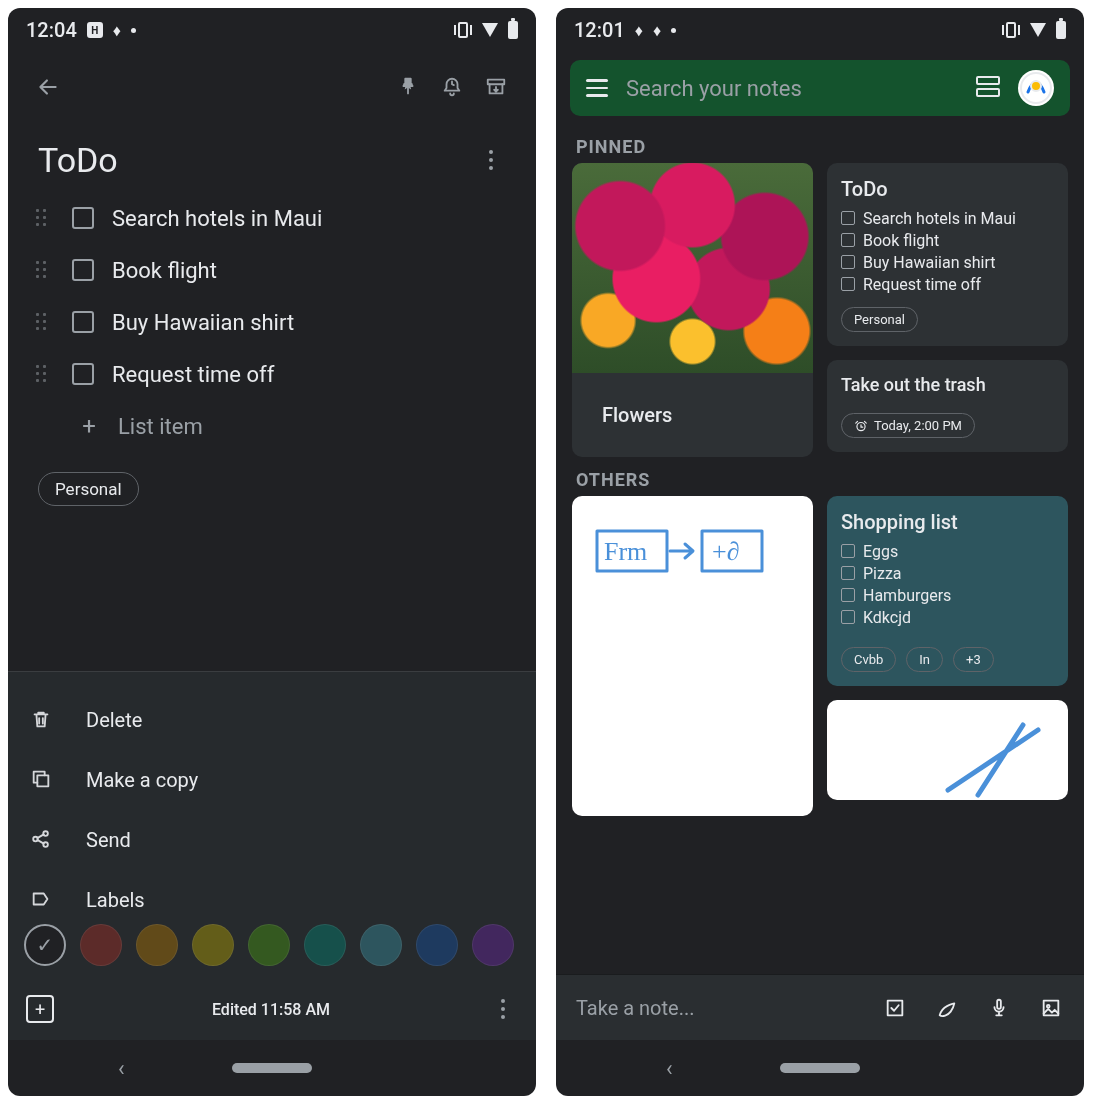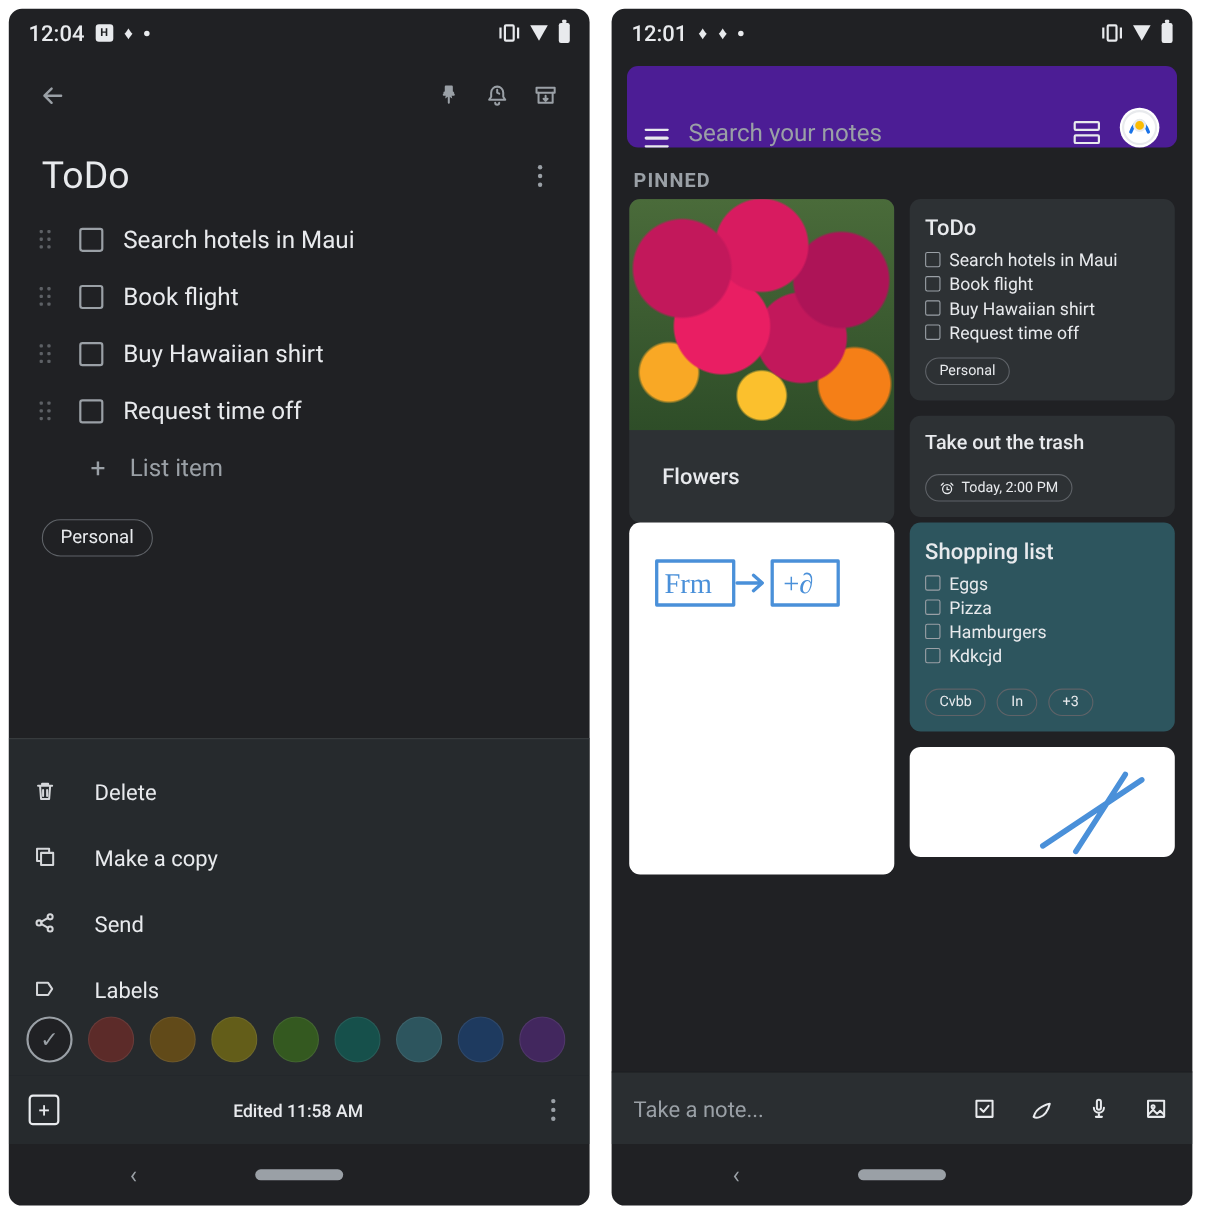--- a/index.html
+++ b/index.html
@@ -76,21 +76,21 @@
   .check-mark { color:#9aa0a6; font-size:20px; }
 
   .edit-bar { display:flex; align-items:center; height:62px; padding:0 18px; background:#262a2d;}
   .edit-bar .plus-box { width:28px; height:28px; border:2px solid #e8eaed; border-radius:4px; display:flex; align-items:center; justify-content:center; font-size:18px;}
   .edit-bar .edited { flex:1; text-align:center; font-size:16px; color:#e8eaed; font-weight:500;}
   .nav-bar { height:56px; display:flex; align-items:center; justify-content:center; position:relative;}
   .nav-bar .pill { width:80px; height:10px; background:#9aa0a6; border-radius:6px;}
   .nav-bar .back-caret { position:absolute; left:110px; font-size:22px; color:#9aa0a6;}
 
   
-  .search-row { height:74px; margin:8px 14px; background:#4c1d95; border-radius:10px; display:flex; align-items:flex-end; padding:0 16px; gap:18px; }
+  .search-row { height:56px; margin:8px 14px; background:#14532d; border-radius:10px; display:flex; align-items:center; padding:0 16px; gap:18px; }
   .search-row .burger { width:22px; display:flex; flex-direction:column; gap:5px;}
   .search-row .burger span { height:2.5px; background:#e8eaed; border-radius:2px;}
   .search-ph { flex:1; font-size:22px; color:#9aa0a6; }
   .view-toggle { width:24px; height:24px; display:flex; flex-direction:column; gap:3px;}
   .view-toggle span{ height:9px; border:2px solid #e8eaed; border-radius:2px;}
   .avatar { width:36px; height:36px; border-radius:50%; background:#fff; display:flex; align-items:center; justify-content:center; overflow:hidden;}
   .avatar svg { width:32px; height:32px; }
 
   .section-label { font-size:18px; font-weight:700; letter-spacing:1px; color:#9aa0a6; padding:12px 20px 6px; text-transform:uppercase;}
   .grid { display:grid; grid-template-columns: 1fr 1fr; gap:14px; padding:0 16px;}
@@ -385,20 +385,21 @@
           <svg width="14" height="14" viewBox="0 0 24 24">
               <circle cx="12" cy="13" r="7"></circle>
               <path d="M12 10v4h3M6 4L3 7M18 4l3 3"></path>
             </svg>
           <span>Today, 2:00 PM</span>
         </div>
       </div>
     </div>
   </div>
 
+  <div class="section-label">OTHERS</div>
 
   <div class="others-grid">
     <div class="card white-card drawing-card">
       <svg class="sketch" width="190" height="70" viewBox="0 0 190 70">
         <g stroke="#4a90d9" stroke-width="3" fill="none">
           <rect x="5" y="15" width="70" height="40"></rect>
           <text x="12" y="44" font-size="26" fill="#4a90d9" stroke="none" font-family="cursive">Frm</text>
           <path d="M78 35 h20 M93 28 l8 7 -8 7"></path>
           <rect x="110" y="15" width="60" height="40"></rect>
           <text x="120" y="44" font-size="26" fill="#4a90d9" stroke="none" font-family="cursive">+∂</text>

